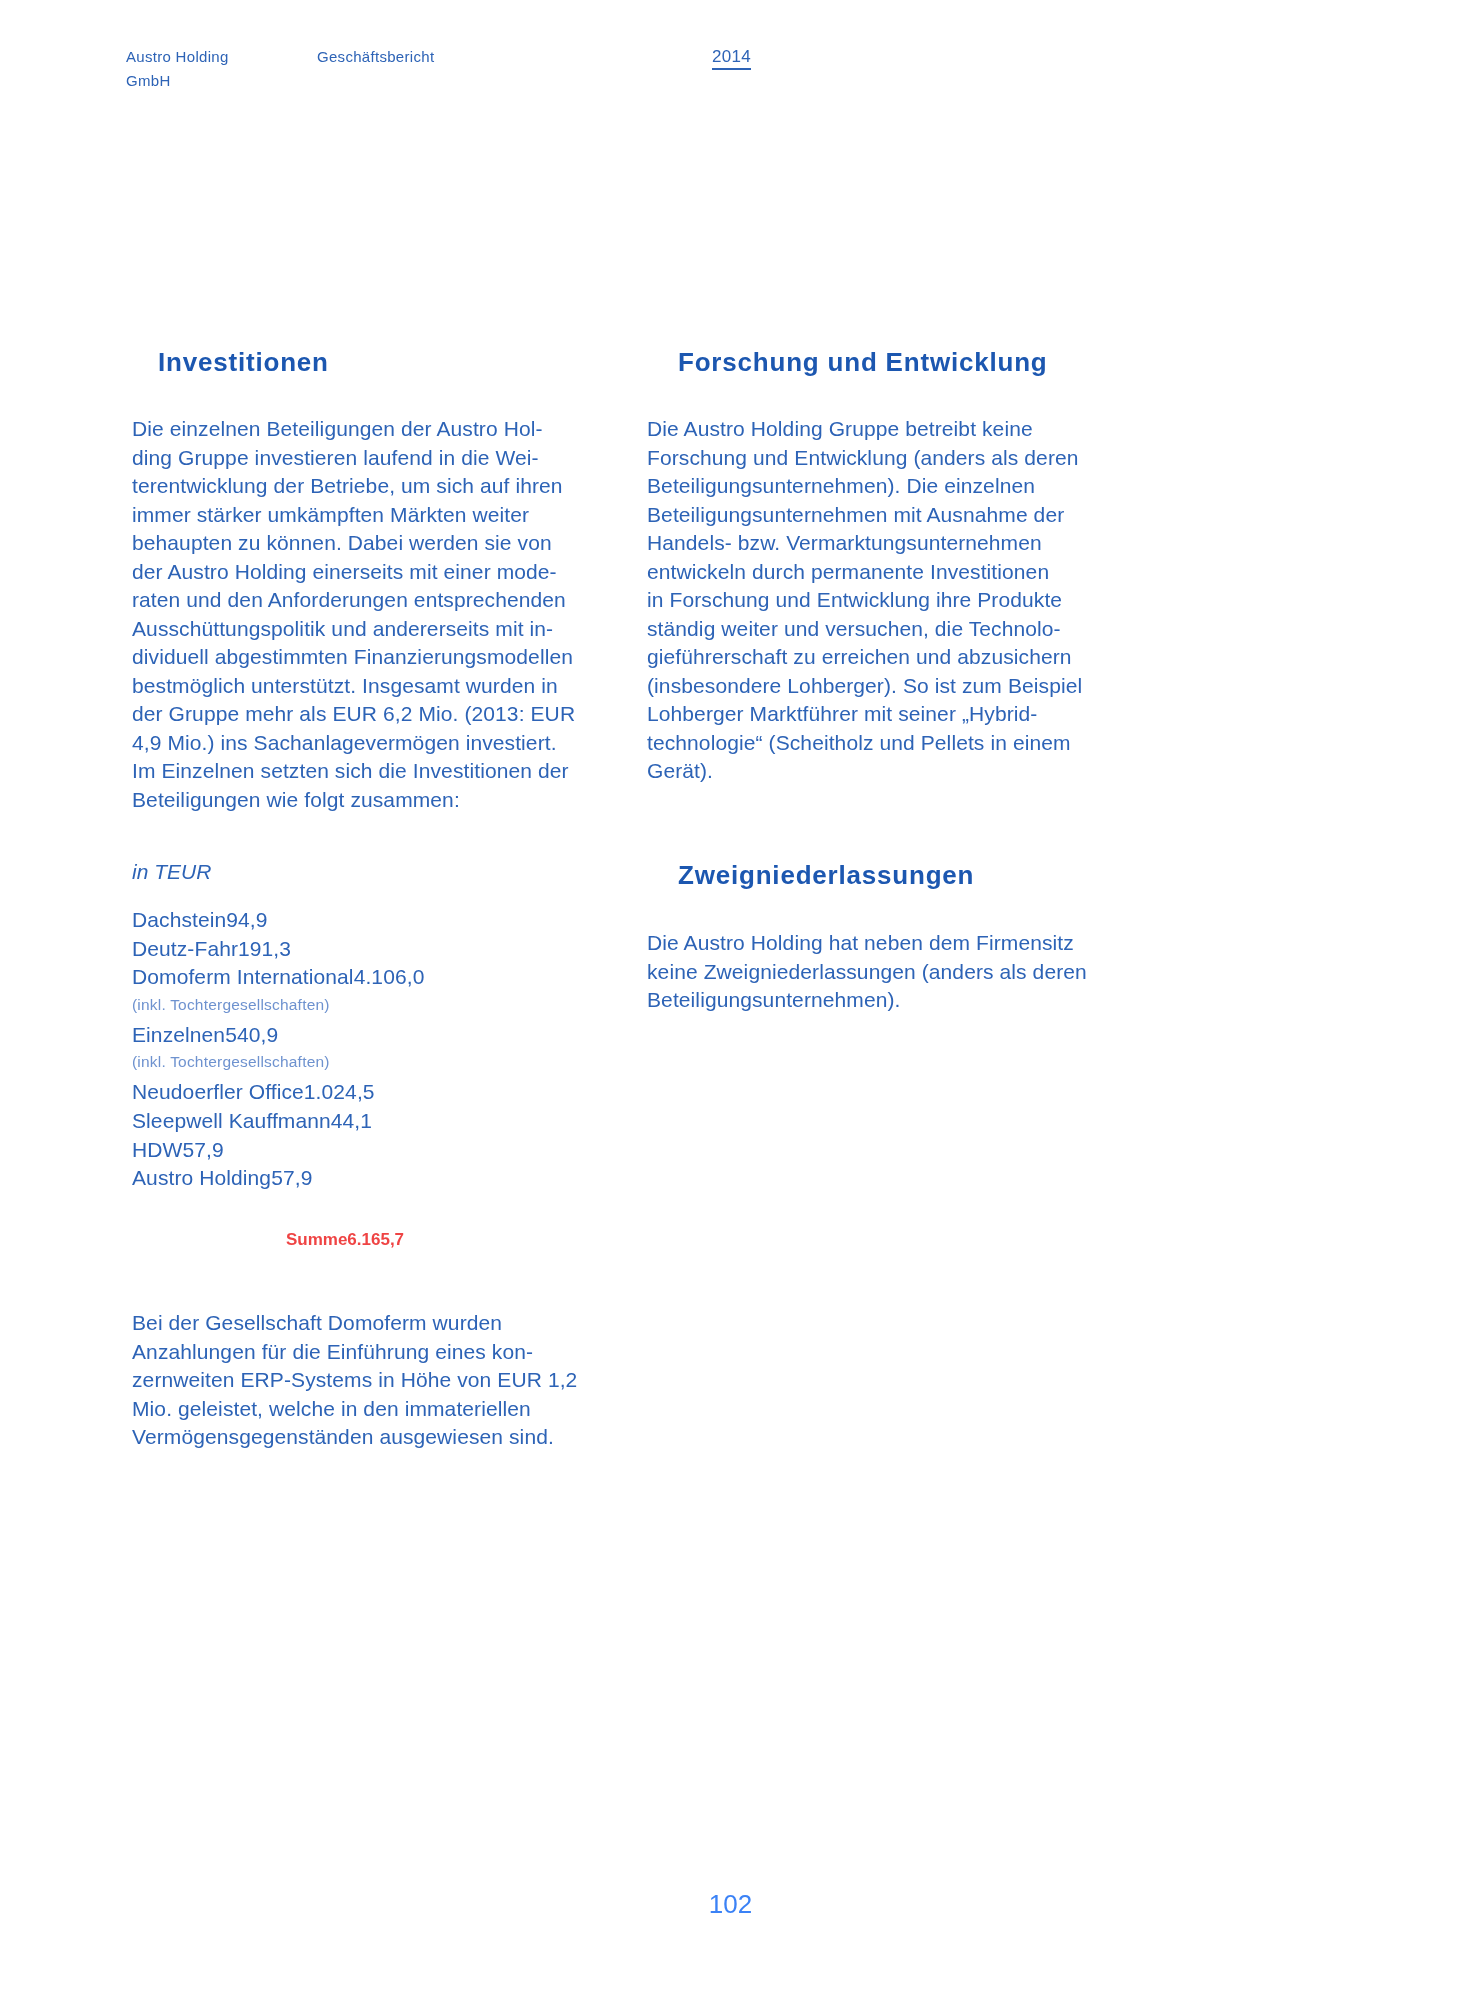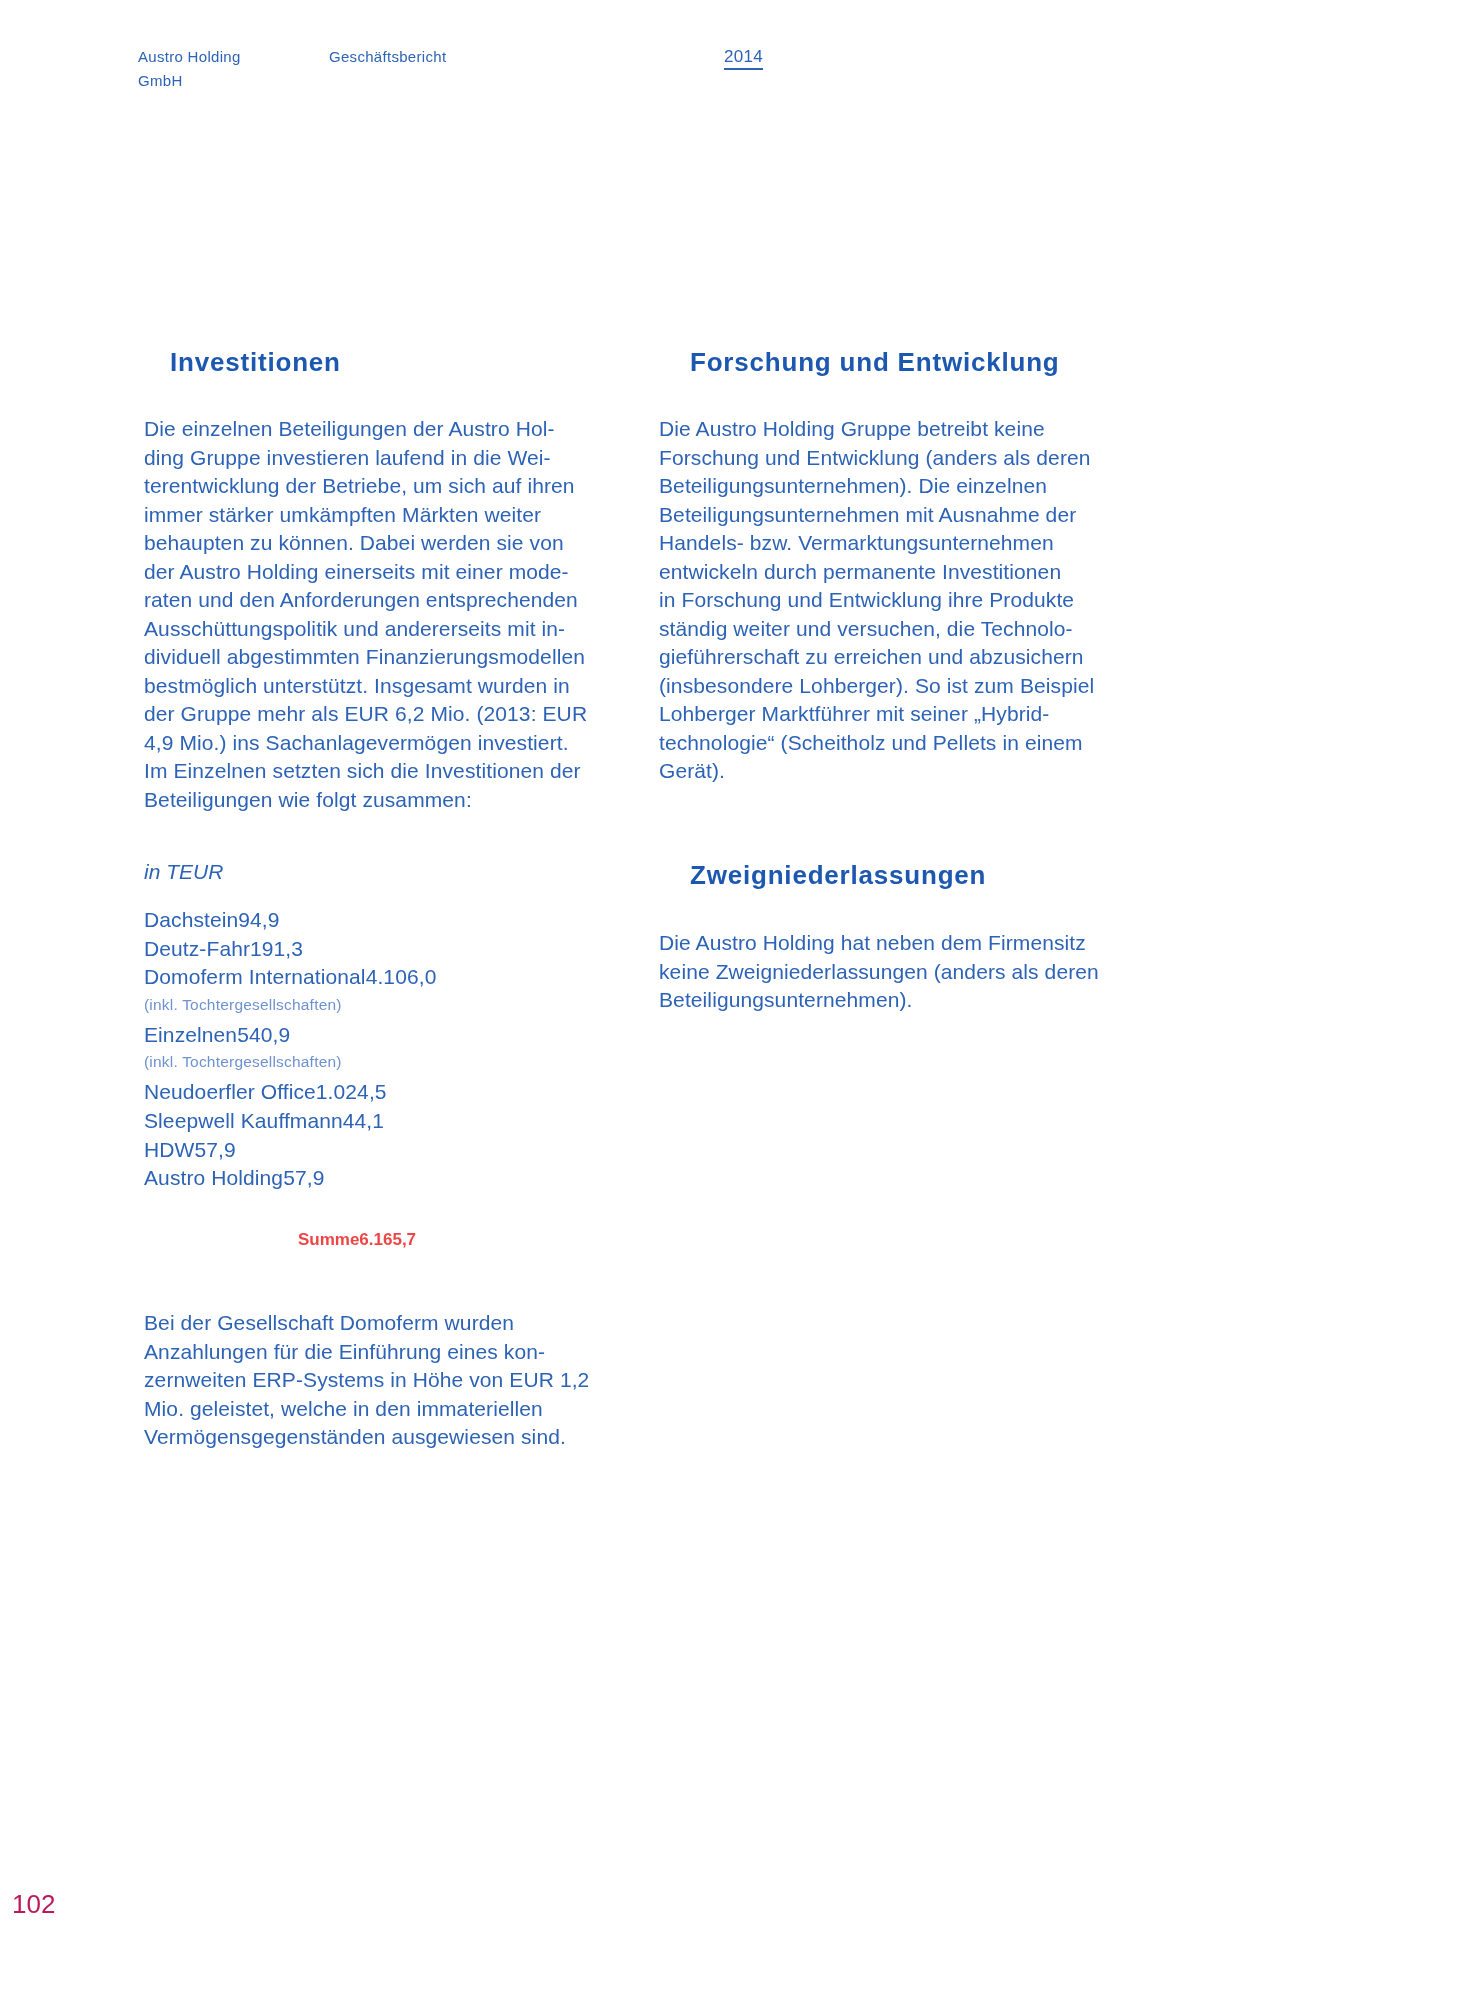--- a/index.html
+++ b/index.html
@@ -9,21 +9,21 @@
   }
   .page {
     position: relative;
     width: 1461px;
     height: 2000px;
     background: #ffffff;
     font-family: "Liberation Sans", sans-serif;
     color: #2d63b6;
     overflow: hidden;
   }
-  .abs { position: absolute; margin-left: 12px; }
+  .abs { position: absolute; }
 
   
   .hdr-text {
     font-size: 15px;
     line-height: 24px;
     letter-spacing: 0.3px;
     white-space: pre-line;
     color: #2d63b6;
   }
   .hdr-year {
@@ -84,23 +84,24 @@
     font-size: 17px;
     line-height: 28.6px;
     font-weight: 700;
     color: #ef4444;
   }
 
   
   .page-number {
     left: 0;
     right: 0;
+    text-align: center;
     font-size: 26px;
     line-height: 30px;
-    color: #be185d;
+    color: #3b82f6;
   }
 </style>
 </head>
 <body>
 
 <div class="page">
 
   <div class="abs hdr-text" style="left:126px; top:45px;">Austro Holding
 GmbH</div>
 

